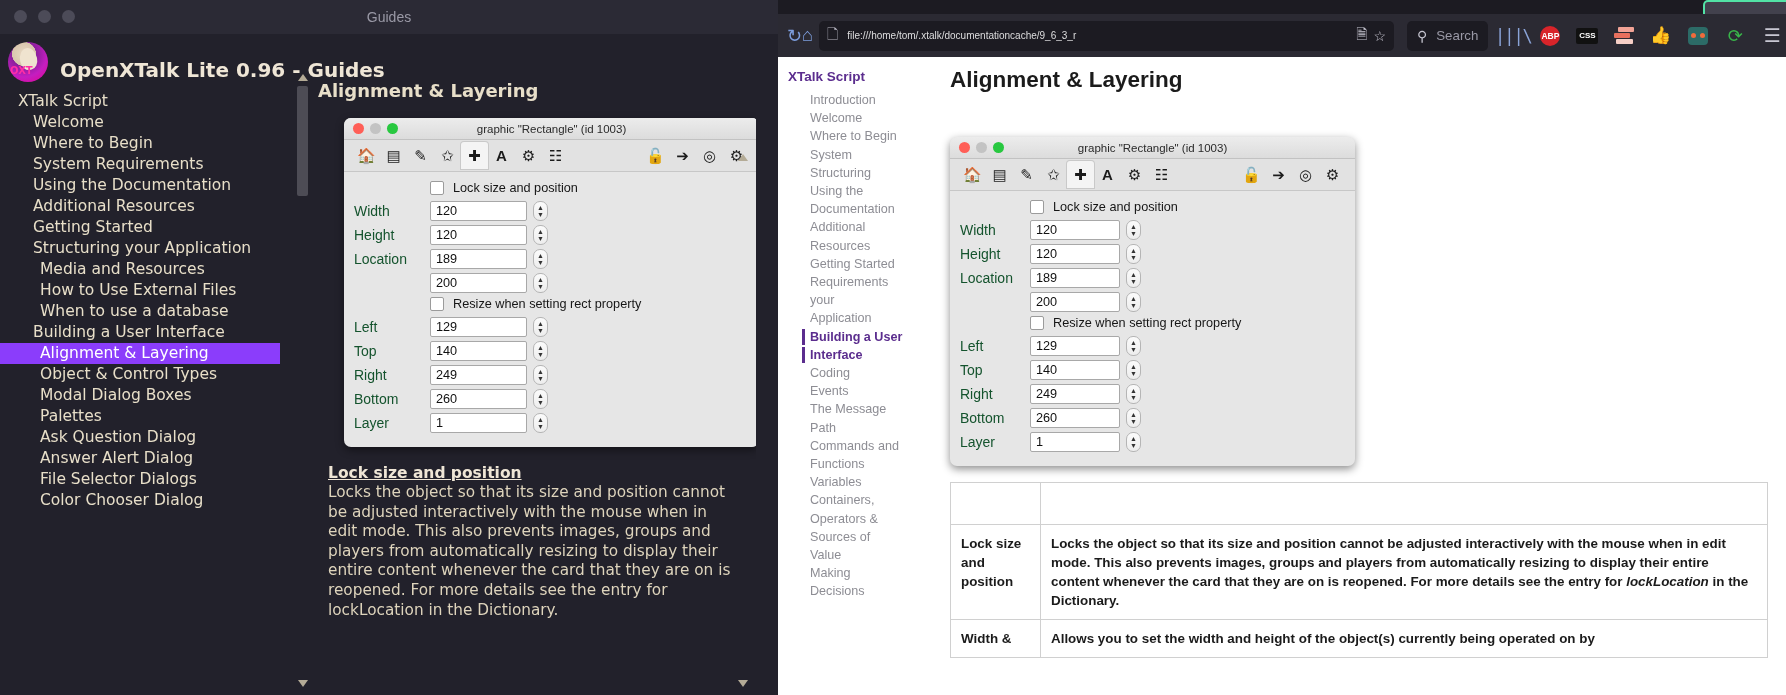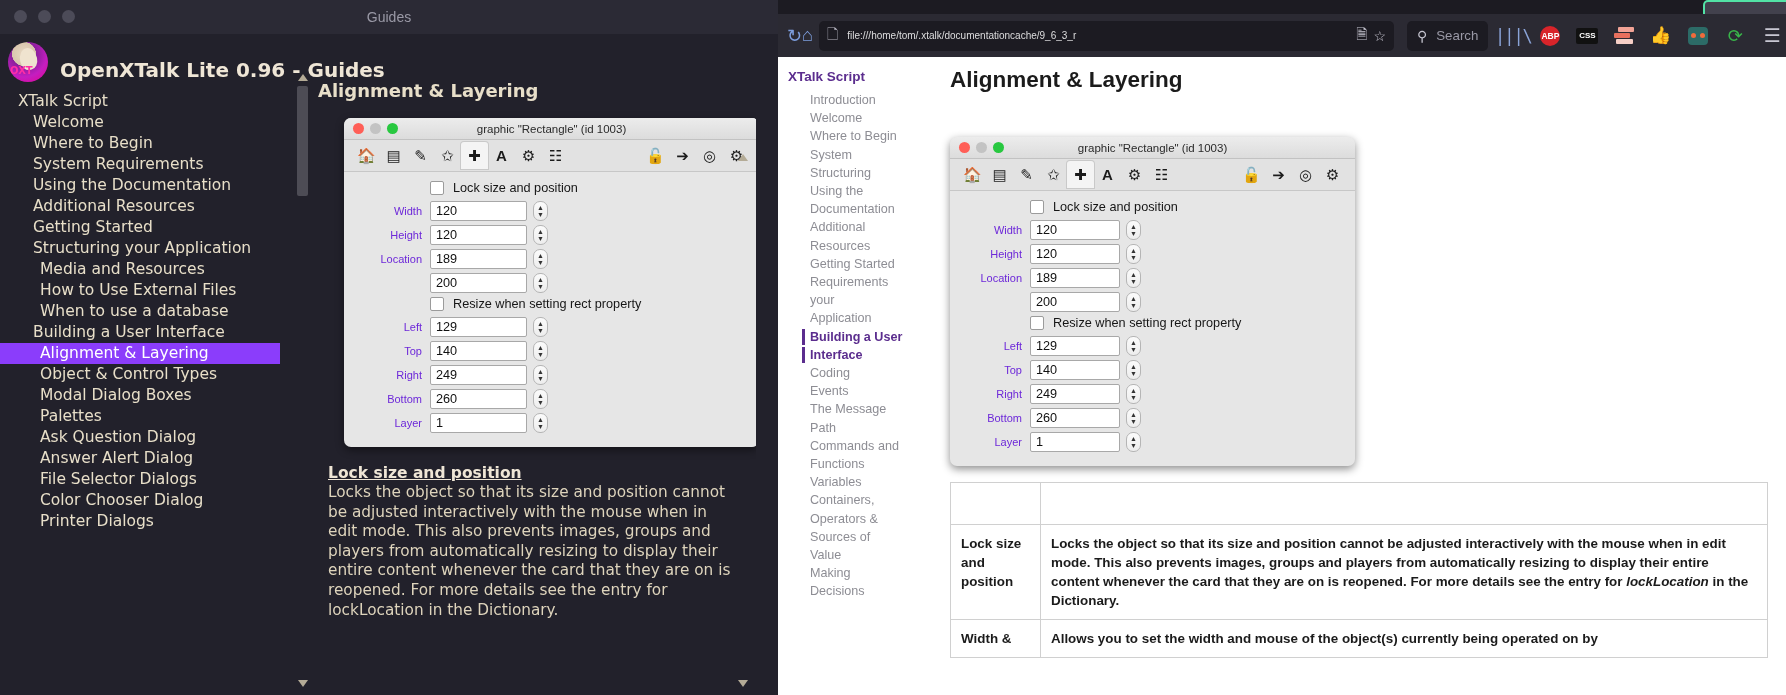--- a/index.html
+++ b/index.html
@@ -142,21 +142,21 @@
   .tb-ico.active { background: #f4f4f4; border-radius: 3px 3px 0 0; box-shadow: 0 0 0 1px #c9c9c9; }
   .tb-right { margin-left: auto; display: flex; align-items: center; }
   .insp-body { padding: 6px 10px 10px 10px; }
   .chk-row { display: flex; align-items: center; margin: 3px 0 6px 0; }
   .chk {
     width: 14px; height: 14px; background: #fff; border: 1px solid #9b9b9b; border-radius: 2px;
     flex: 0 0 auto;
   }
   .chk-lbl { margin-left: 9px; font-size: 12.7px; color: #161616; }
   .f-row { display: flex; align-items: center; margin-bottom: 4px; }
-  .f-lbl { font-size: 11px; color: #6d28d9; text-align: right; flex: 0 0 auto; }
+  .f-lbl { font-size: 14px; color: #14532d; text-align: left; flex: 0 0 auto; }
   .f-in {
     background: #fff; border: 1px solid #a8a8a8; border-radius: 2px;
     font-size: 12.7px; color: #111; padding: 2px 5px; margin-left: 8px;
   }
   .stepper {
     margin-left: 6px; width: 15px; height: 20px; border: 1px solid #b5b5b5;
     border-radius: 7px; background: linear-gradient(#fbfbfb,#ededed);
     display: flex; flex-direction: column; align-items: center; justify-content: center;
     font-size: 7px; color: #333; line-height: 7px;
   }
@@ -311,21 +311,20 @@
         <div class="toc-item lvl3">When to use a database</div>
         <div class="toc-item lvl2">Building a User Interface</div>
         <div class="toc-item lvl3 selected">Alignment &amp; Layering</div>
         <div class="toc-item lvl3">Object &amp; Control Types</div>
         <div class="toc-item lvl3">Modal Dialog Boxes</div>
         <div class="toc-item lvl3">Palettes</div>
         <div class="toc-item lvl3">Ask Question Dialog</div>
         <div class="toc-item lvl3">Answer Alert Dialog</div>
         <div class="toc-item lvl3">File Selector Dialogs</div>
         <div class="toc-item lvl3">Color Chooser Dialog</div>
-        <div class="toc-item lvl3">Printer Dialogs</div>
       </div>
 
     <div class="app-scroll">
       <div class="arrow-up"></div>
       <div class="thumb"></div>
       <div class="arrow-down"></div>
     </div>
 
     <div class="app-doc">
       <h2>Alignment &amp; Layering</h2>
@@ -666,20 +665,20 @@
               <tr class="spacer">
                 <td class="c1"></td>
                 <td></td>
               </tr>
               <tr>
                 <td class="c1">Lock size and position</td>
                 <td>Locks the object so that its size and position cannot be adjusted interactively with the mouse when in edit mode. This also prevents images, groups and players from automatically resizing to display their entire content whenever the card that they are on is reopened. For more details see the entry for <em>lockLocation</em> in the Dictionary.</td>
               </tr>
               <tr>
                 <td class="c1">Width &amp;</td>
-                <td>Allows you to set the width and mouse of the object(s) currently being operated on by</td>
+                <td>Allows you to set the width and height of the object(s) currently being operated on by</td>
               </tr>
             </tbody>
         </table>
       </div>
     </div>
   </div>
 </div>
 
 </body></html>

